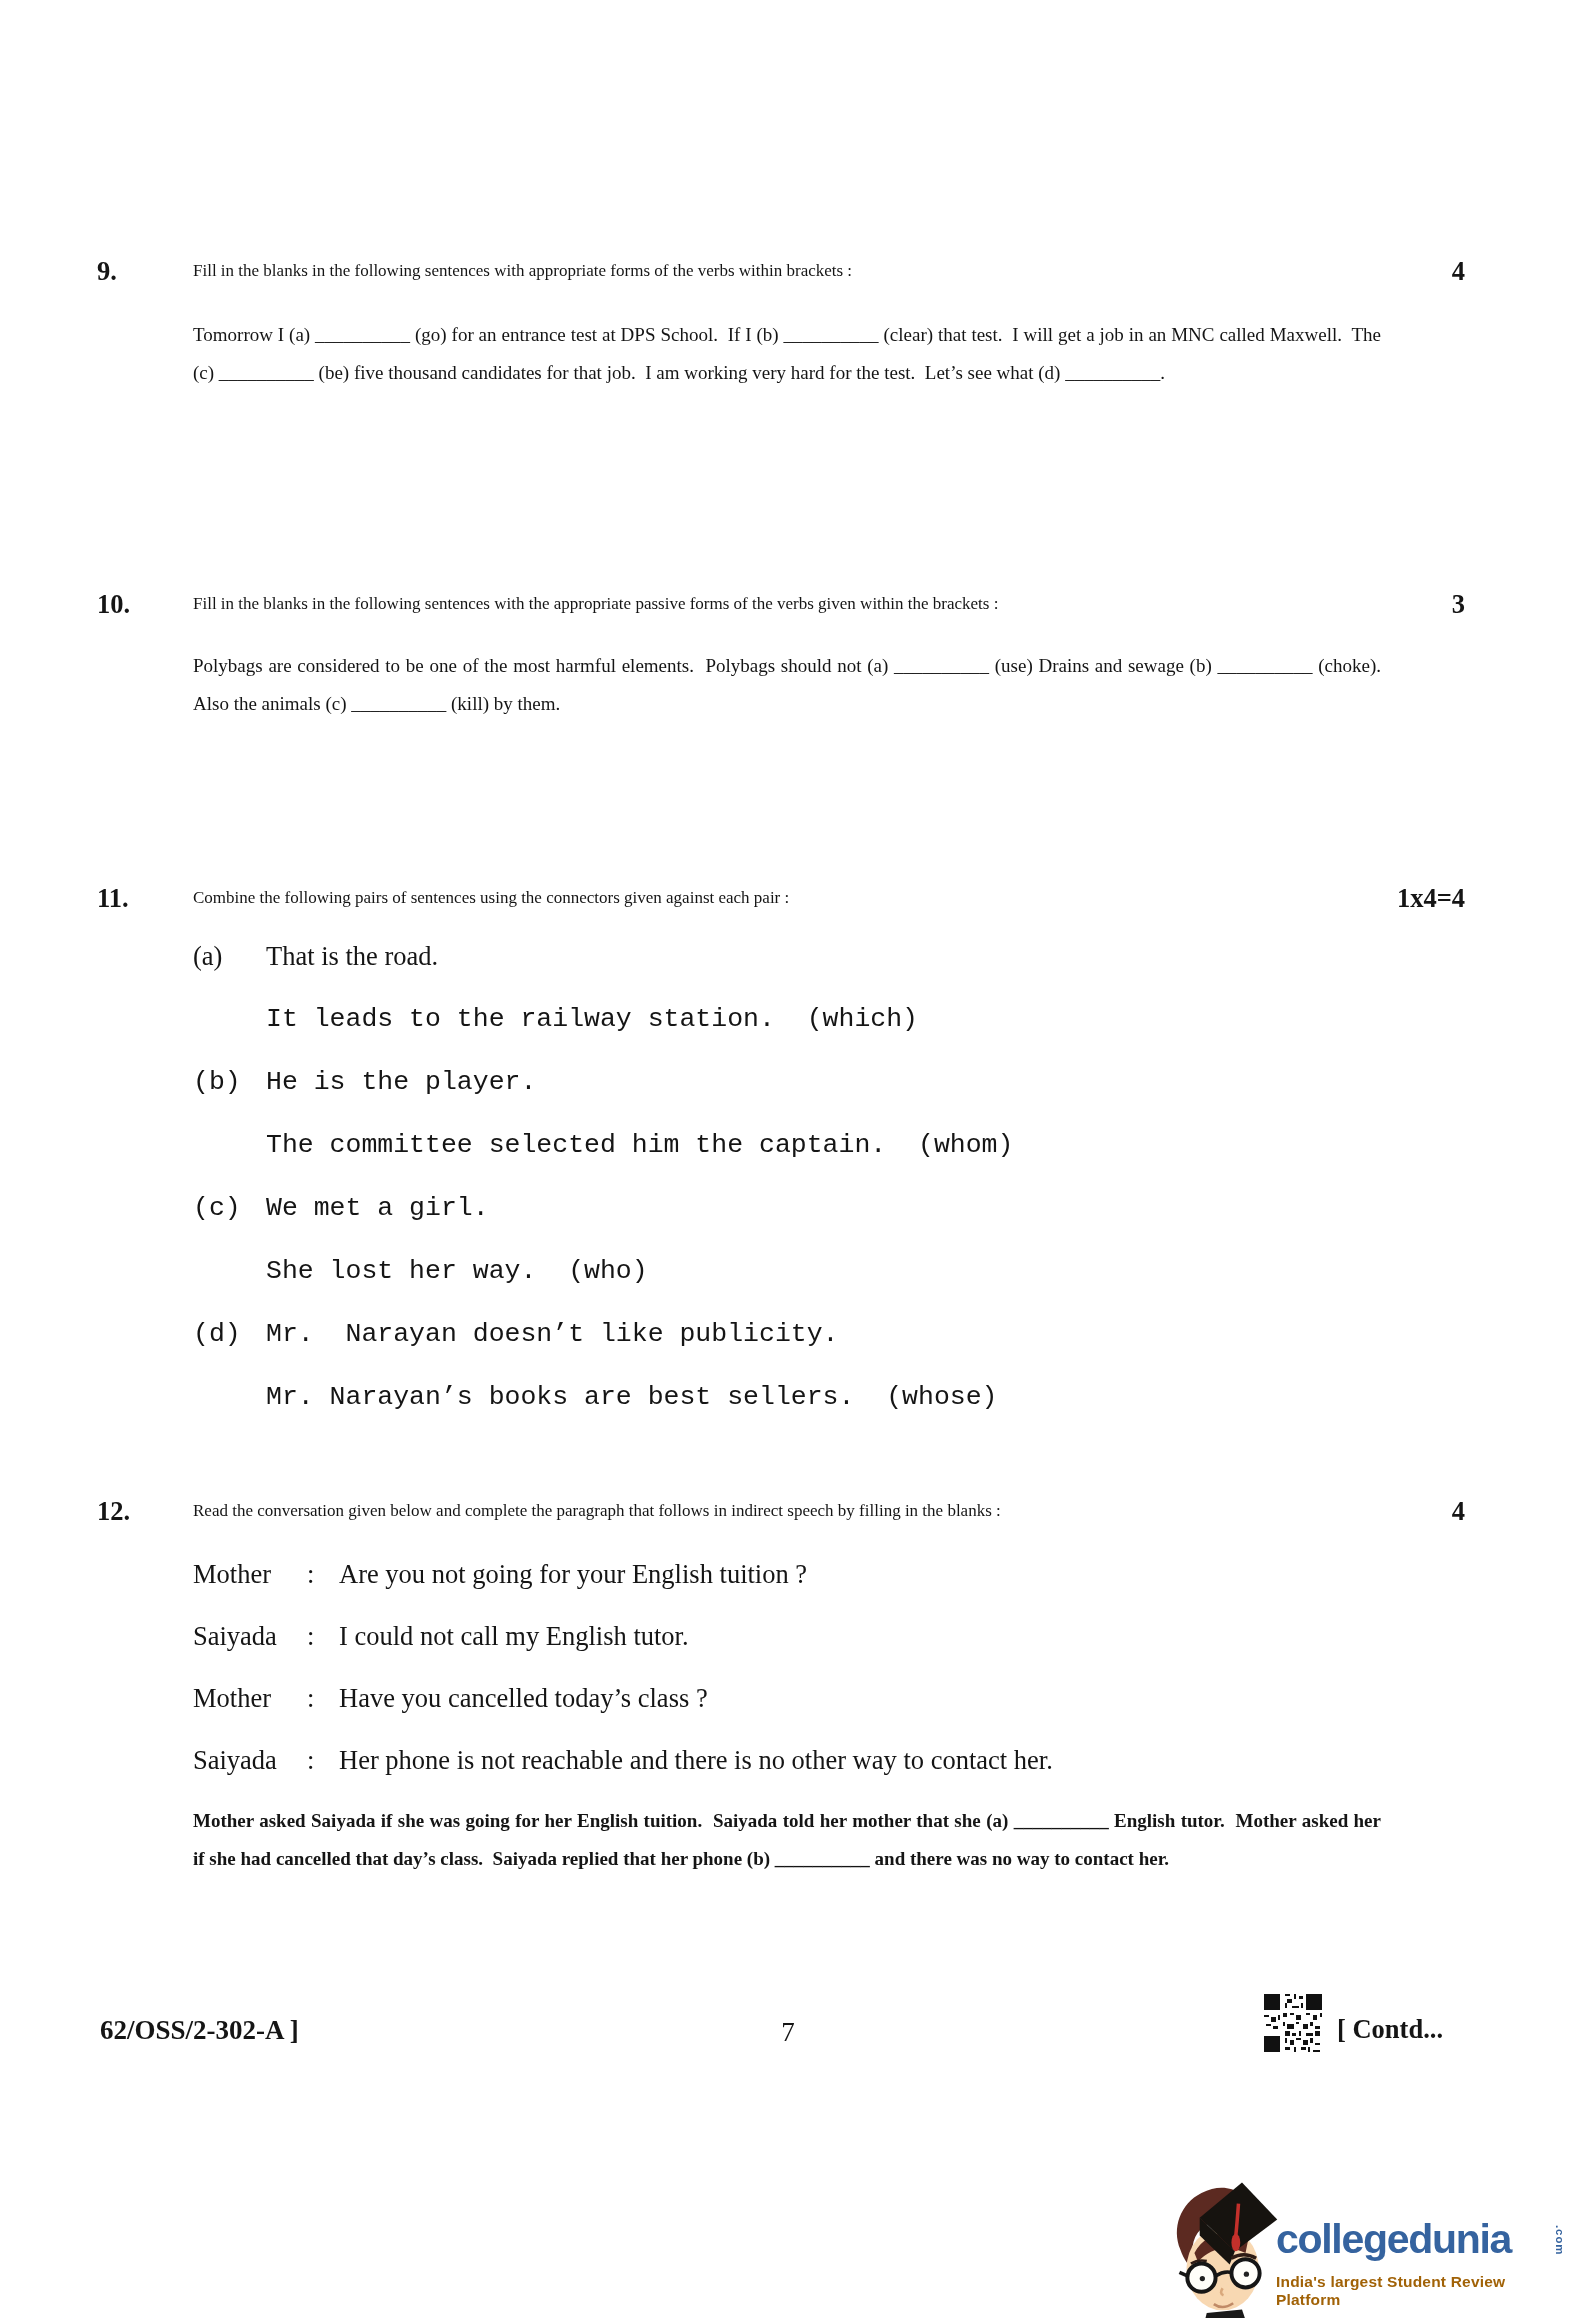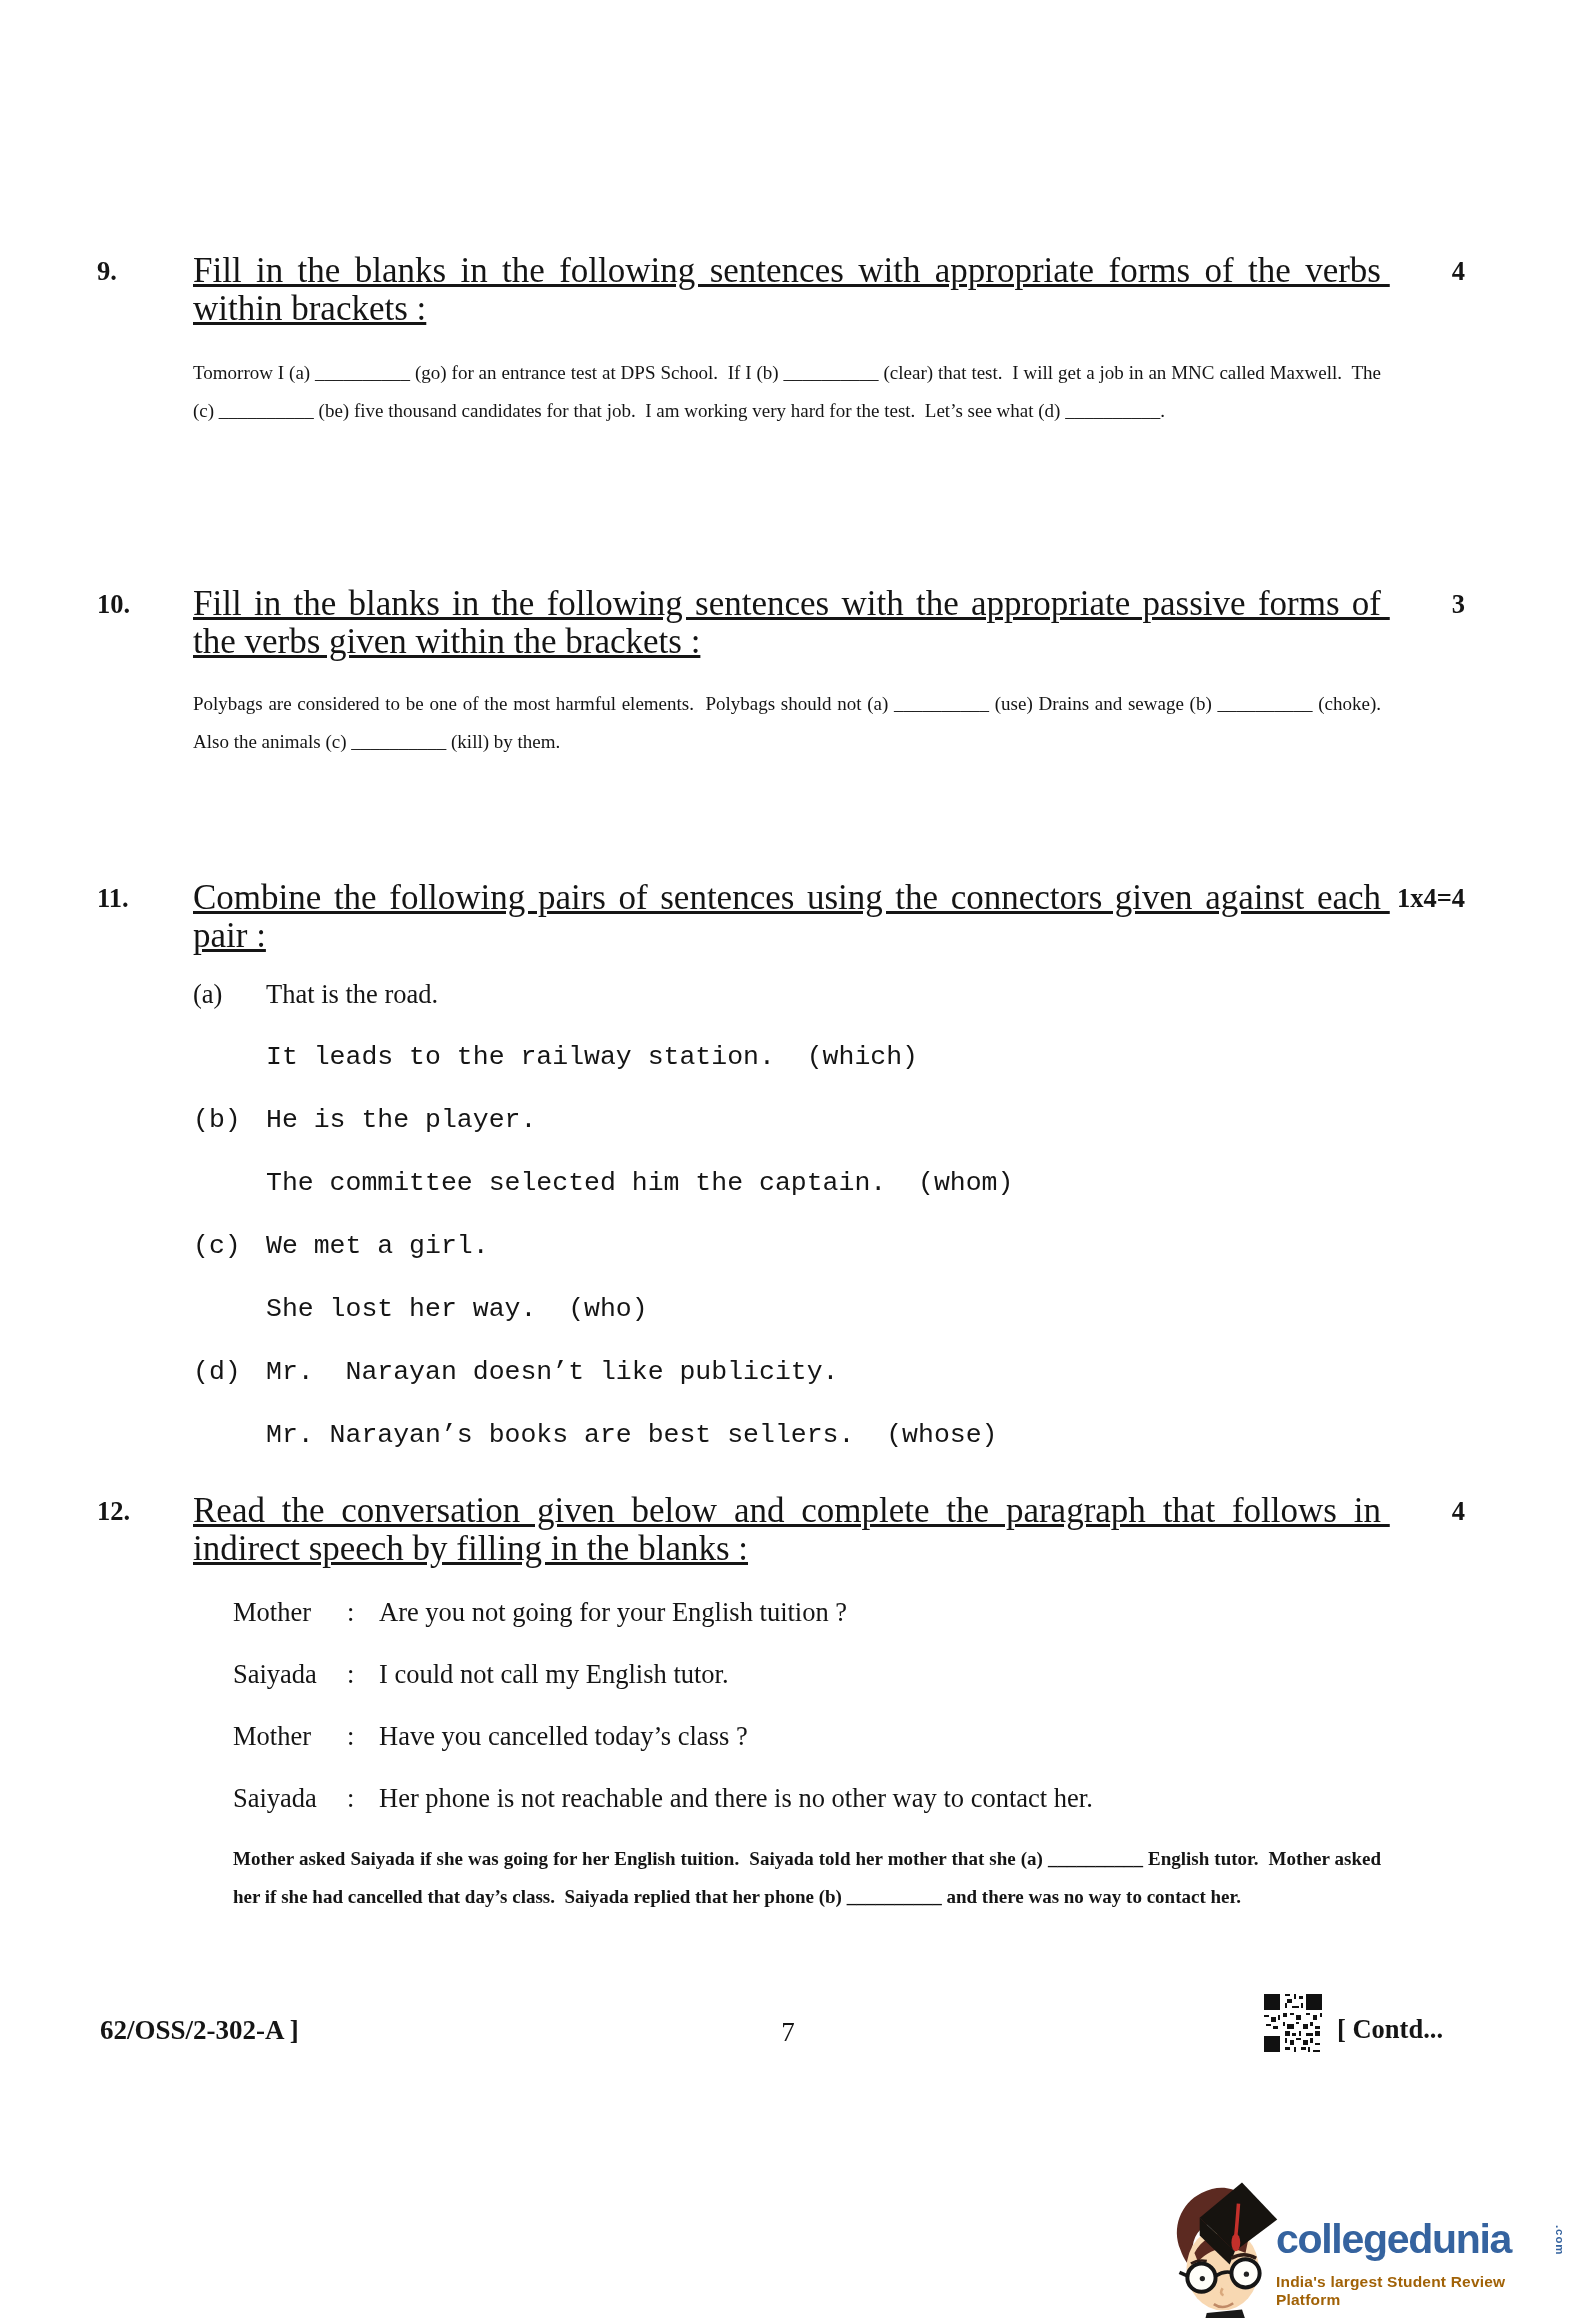--- a/index.html
+++ b/index.html
@@ -6,30 +6,30 @@
   body{
     width:1576px;height:2319px;position:relative;overflow:hidden;
     background:#ffffff;color:#151515;
     font-family:"Liberation Serif","DejaVu Serif",serif;
   }
   .question{
     position:absolute;left:97px;width:1369px;
     display:grid;grid-template-columns:96px 1188px 84px;
   }
   .q-num{font-weight:bold;font-size:26.5px;line-height:38px;grid-column:1;}
-  .q-prompt{font-size:35px;line-height:38px;text-align:justify;white-space:pre-wrap;grid-column:2;text-decoration:underline;}
+  .q-prompt{font-size:17px;line-height:38px;text-align:justify;white-space:pre-wrap;grid-column:2;}
   .q-marks{font-weight:bold;font-size:26.5px;line-height:38px;text-align:right;white-space:pre;grid-column:3;}
   .q-body{grid-column:2;}
   .q-para{font-size:19px;line-height:38px;text-align:justify;white-space:pre-wrap;}
   #q9 .q-para{margin-top:25.6px;}
   #q10 .q-para{margin-top:24px;}
   #q11 .q-body{margin-top:20.3px;}
   .pair-line{display:grid;grid-template-columns:73px 1fr;font-size:26.5px;line-height:38px;white-space:pre-wrap;}
   .pair-line + .pair-line{margin-top:25px;font-family:Liberation Mono, monospace;}
-  #q12 .q-body{margin-top:25px;margin-left:40px;}
+  #q12 .q-body{margin-top:25px;}
   .dialog-row{display:grid;grid-template-columns:114px 32px 1fr;font-size:26.5px;line-height:38px;white-space:pre-wrap;}
   .dialog-row + .dialog-row{margin-top:24px;}
   #q12 .q-para{margin-top:23px;font-weight:bold;}
 
   .footer-code{position:absolute;left:100px;top:2014px;font-weight:bold;font-size:27px;line-height:32px;text-align:right;}
   .page-num{position:absolute;left:0;top:2016px;width:1576px;text-align:center;font-size:27px;line-height:32px;}
   .qr{position:absolute;left:1264px;top:1994px;width:58px;height:58px;}
   .contd{position:absolute;left:1337px;top:2012px;font-weight:bold;font-size:26.5px;line-height:34px;white-space:pre;}
 
   .logo{position:absolute;left:1167px;top:2179px;width:406px;height:140px;}

